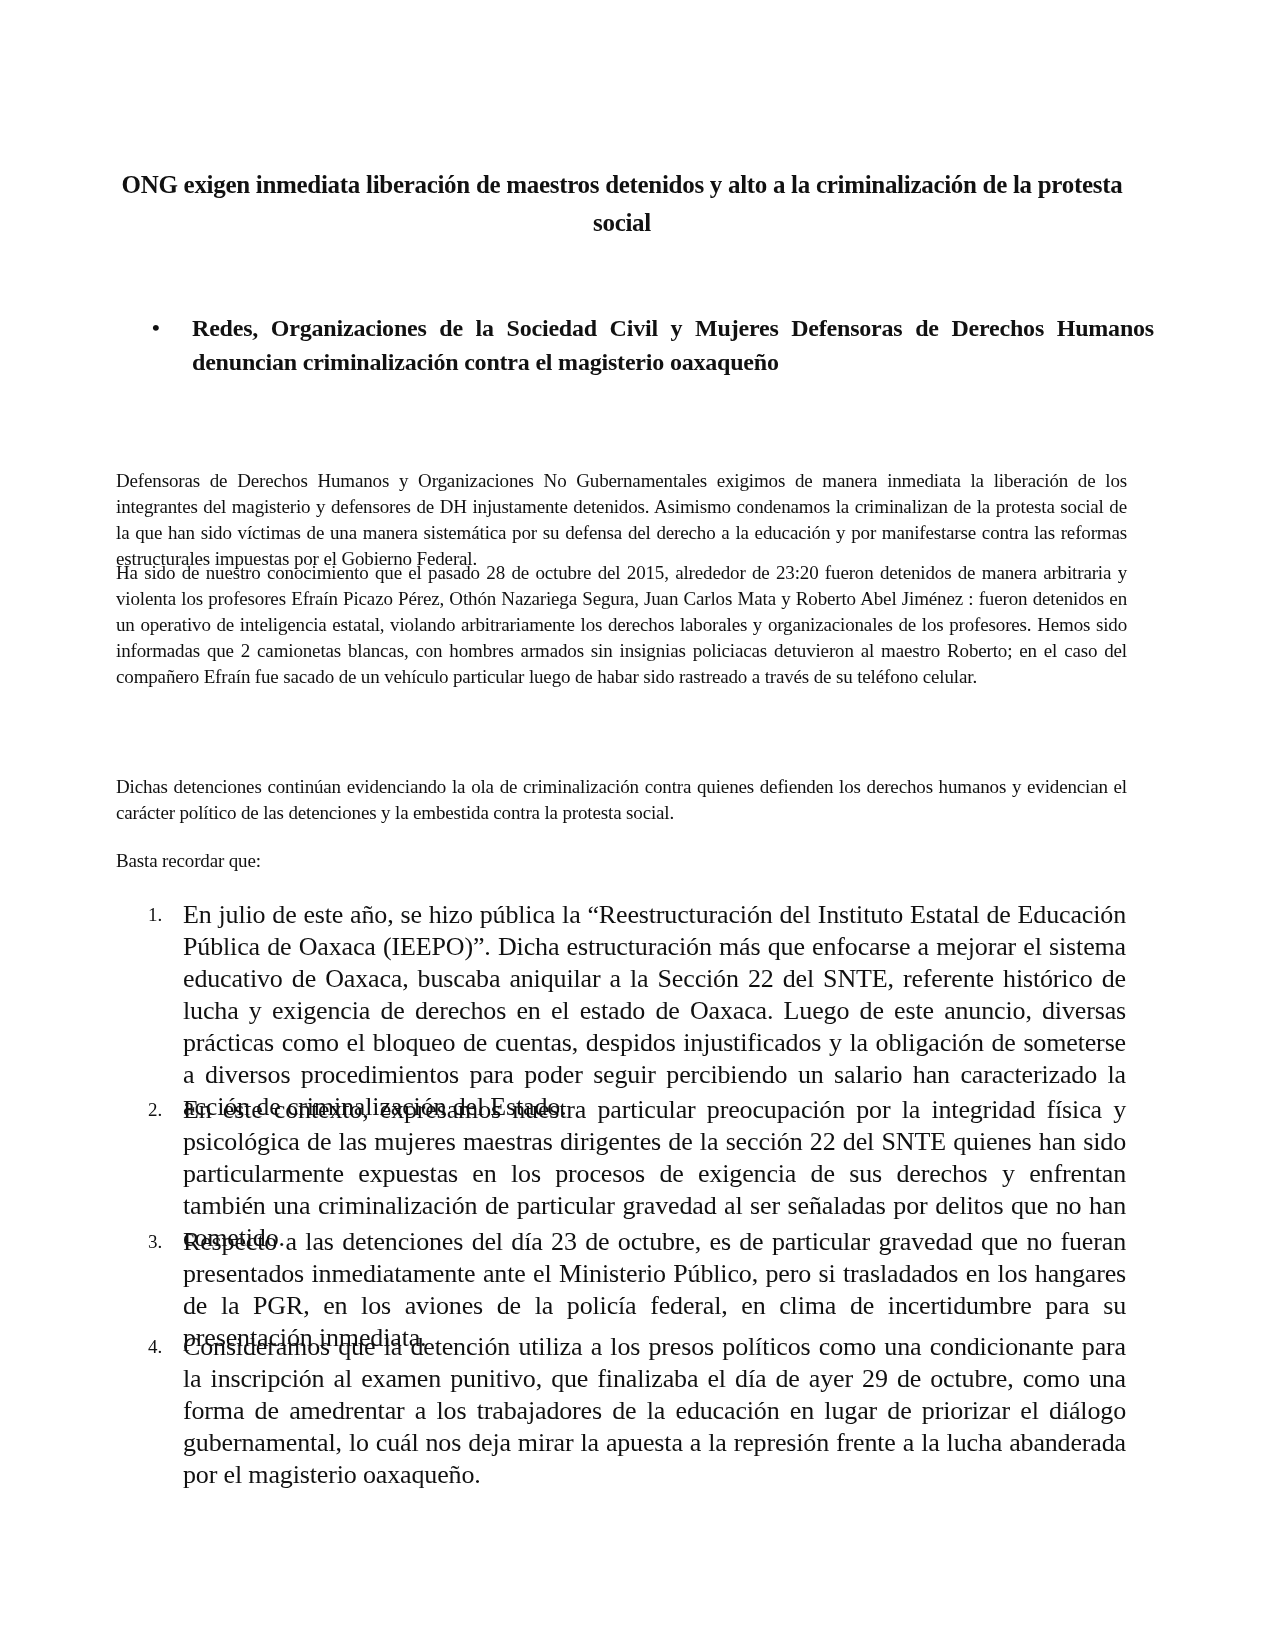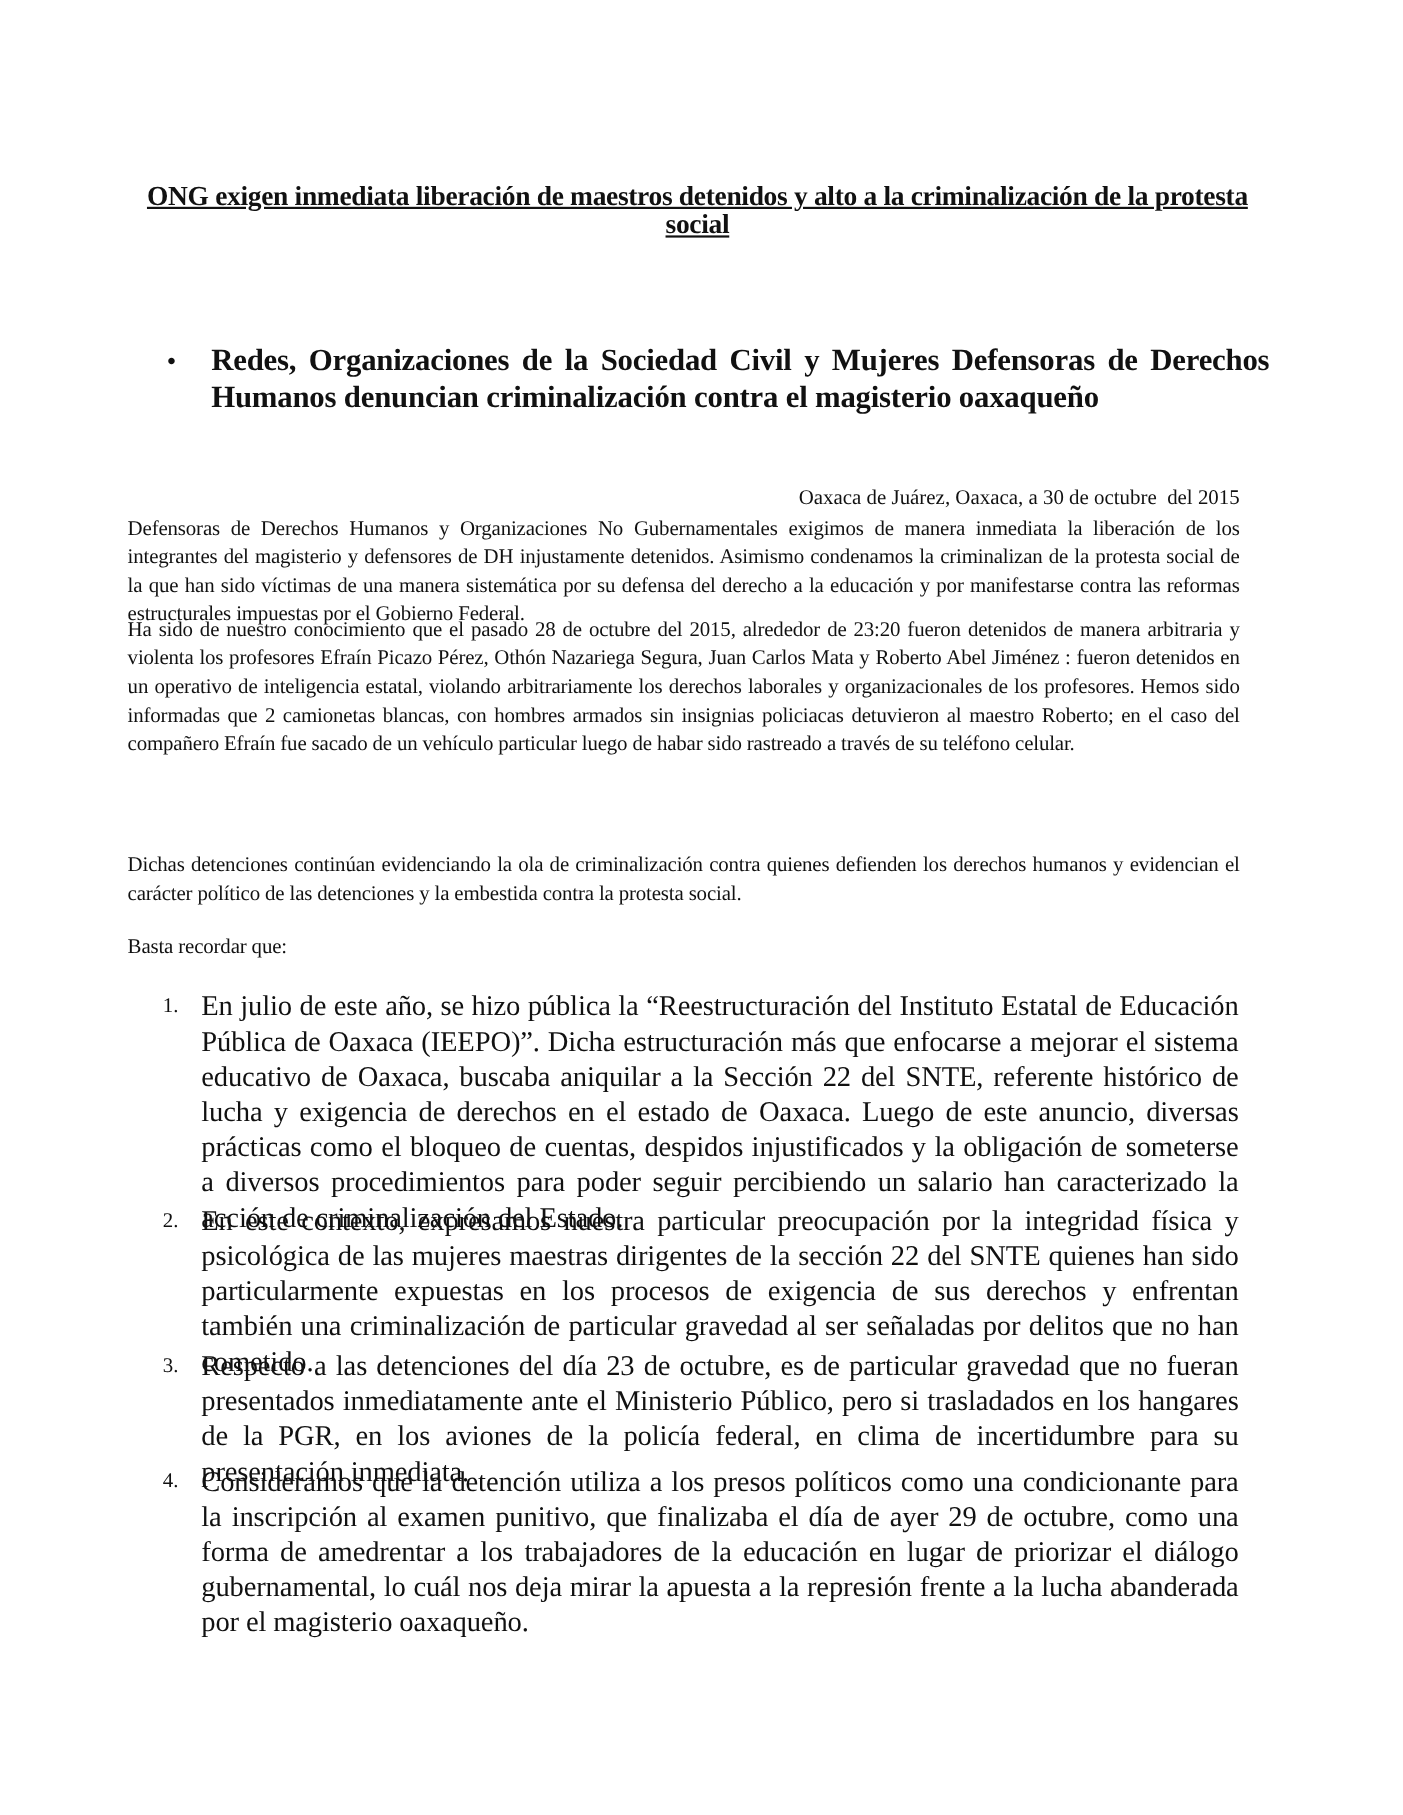--- a/index.html
+++ b/index.html
@@ -16,29 +16,28 @@
     color: #111111;
   }
   .page {
     position: absolute;
     left: 0; top: 0;
     width: 1275px;
     height: 1650px;
   }
   .title {
     position: absolute;
-    left: 104px;
+    left: 92px;
     top: 166px;
     width: 1060px;
     text-align: center;
     font-weight: bold;
     font-size: 25px;
-    line-height: 26px;
+    line-height: 38px;
     letter-spacing: -0.3px;
-    text-decoration: underline;
   }
   .subtitle {
     position: absolute;
     left: 152px;
     top: 311px;
     width: 1000px;
   }
   .subtitle .bullet {
     position: absolute;
     left: 0;
@@ -46,21 +45,21 @@
     font-size: 22px;
     line-height: 34px;
     font-weight: bold;
   }
   .subtitle .text {
     position: absolute;
     left: 40px;
     top: 0;
     width: 962px;
     font-weight: bold;
-    font-size: 28px;
+    font-size: 24px;
     line-height: 34px;
     text-align: justify;
     letter-spacing: -0.2px;
   }
   .dateline {
     position: absolute;
     right: 148px;
     top: 440px;
     font-size: 19px;
     line-height: 26px;
@@ -120,21 +119,20 @@
 
 <div class="page">
 
   <h1 class="title" style="margin:0;">ONG exigen inmediata liberación de maestros detenidos y alto a la criminalización de la protesta social</h1>
 
   <div class="subtitle">
     <span class="bullet">•</span>
     <span class="text">Redes, Organizaciones de la Sociedad Civil y Mujeres Defensoras de Derechos Humanos denuncian criminalización contra el magisterio oaxaqueño</span>
   </div>
 
-  <div class="dateline">Oaxaca de Juárez, Oaxaca, a 30 de octubre  del 2015</div>
 
   <p class="para p1" style="margin:0;">Defensoras de Derechos Humanos y Organizaciones No Gubernamentales exigimos de manera inmediata la liberación de los integrantes del magisterio y defensores de DH injustamente detenidos. Asimismo condenamos la criminalizan de la protesta social de la que han sido víctimas de una manera sistemática por su defensa del derecho a la educación y por manifestarse contra las reformas estructurales impuestas por el Gobierno Federal.</p>
   <p class="para p2" style="margin:0;">Ha sido de nuestro conocimiento que el pasado 28 de octubre del 2015, alrededor de  23:20 fueron detenidos de manera arbitraria y violenta los profesores Efraín Picazo Pérez, Othón Nazariega Segura, Juan Carlos Mata y Roberto Abel Jiménez : fueron detenidos en un operativo de inteligencia estatal, violando arbitrariamente los derechos laborales y organizacionales de los profesores. Hemos sido informadas que 2 camionetas blancas,  con hombres armados sin insignias policiacas detuvieron al maestro Roberto; en el caso del compañero Efraín fue sacado de un vehículo particular luego de habar sido rastreado a través de su teléfono celular.</p>
   <p class="para p4" style="margin:0;">Basta recordar que:</p>
   <p class="para p3" style="margin:0;">Dichas detenciones continúan evidenciando la ola de criminalización contra quienes defienden los derechos humanos y  evidencian el carácter  político de las detenciones y la embestida contra  la protesta social.</p>
 
   <ol class="list">
     <li class="list-item li1">
       <span class="num">1.</span>
       <span class="text">En julio de este año, se hizo pública la “Reestructuración del Instituto Estatal de Educación Pública de Oaxaca (IEEPO)”. Dicha estructuración más que enfocarse a mejorar el sistema educativo de Oaxaca, buscaba aniquilar a la Sección 22 del SNTE, referente histórico de lucha y exigencia de derechos en el estado de Oaxaca. Luego de este anuncio, diversas prácticas como el bloqueo de cuentas, despidos injustificados y la obligación de someterse a diversos procedimientos para poder seguir percibiendo un salario han caracterizado la acción de criminalización del Estado.</span>

